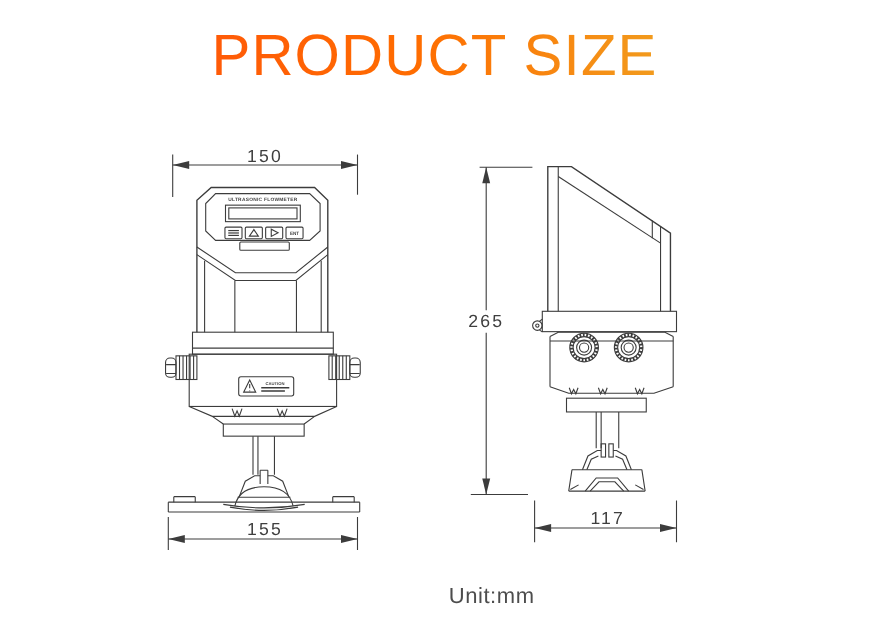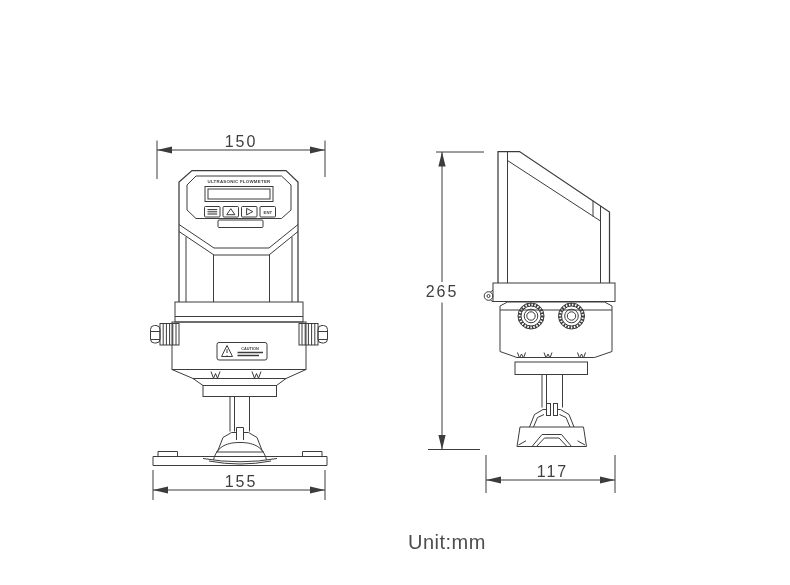--- a/index.html
+++ b/index.html
@@ -22,20 +22,21 @@
   .dimtxt{font-size:16px;letter-spacing:2px;}
   .tinytxt{font-size:4.4px;letter-spacing:0.25px;font-weight:700;fill:#3c3c3c;}
   .enttxt{font-size:4.2px;font-weight:700;fill:#3c3c3c;}
   .cautxt{font-size:3.8px;font-weight:700;fill:#3c3c3c;}
 </style>
 </head>
 <body>
 
 <div class="canvas">
 
+  <div class="title"><span class="grad">PRODUCT SIZE</span></div>
 
   <svg class="dwg" style="left:138px;top:128px;width:210px;height:382px" viewBox="138 128 210 382" xmlns="http://www.w3.org/2000/svg">
 
     <g>
       <path d="M157,140.5 V179"></path>
       <path d="M325,140.5 V177"></path>
       <path d="M157,150 H325"></path>
       <polygon class="arrow" points="157,150 172,146.4 172,153.6"></polygon>
       <polygon class="arrow" points="325,150 310,146.4 310,153.6"></polygon>
       <text class="dimtxt" x="241" y="147" text-anchor="middle">150</text>

